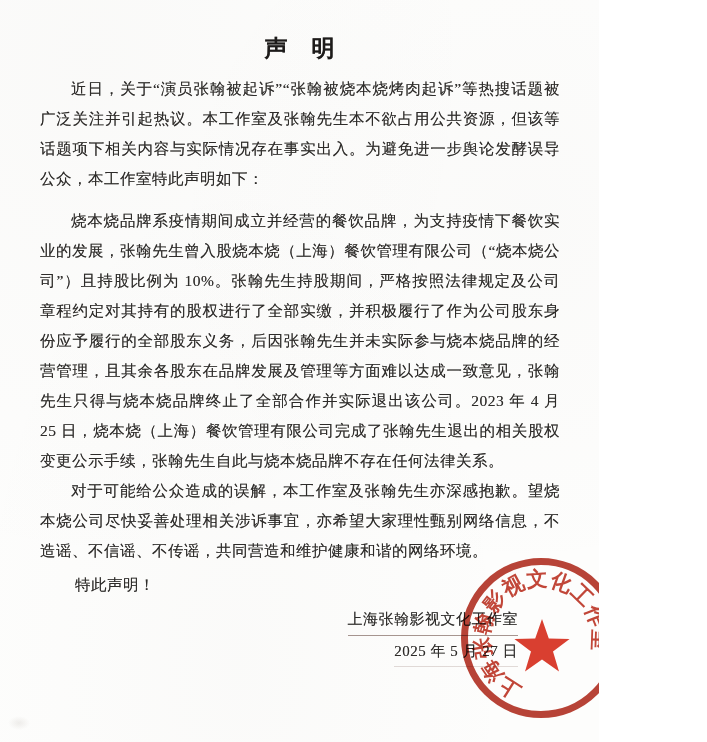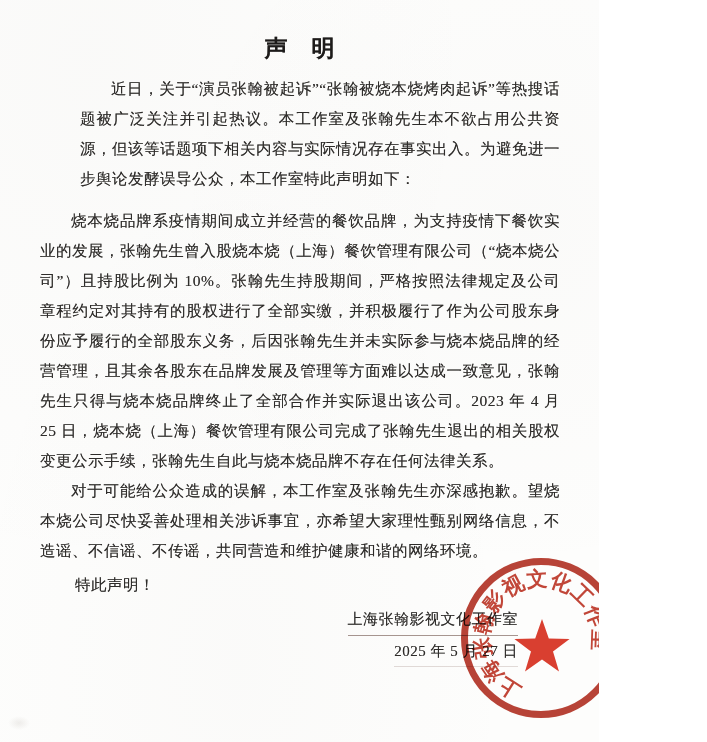--- a/index.html
+++ b/index.html
@@ -37,21 +37,21 @@
   }
   .para{
     margin:0;
     font-size:15.5px;
     line-height:30px;
     letter-spacing:0.5px;
     text-align:justify;
     text-indent:2em;
     text-shadow:0 0 .5px rgba(46,44,42,.55);
   }
-  .para.first{margin-top:10px;margin-left:40px;}
+  .para.first{margin-top:10px;}
   .para.second{margin-top:12px;}
   .closing{
     margin:4px;
     font-size:15.5px;
     line-height:30px;
     letter-spacing:0.5px;
     text-indent:2em;
     text-shadow:0 0 .5px rgba(46,44,42,.55);
   }
   .sig-block{

